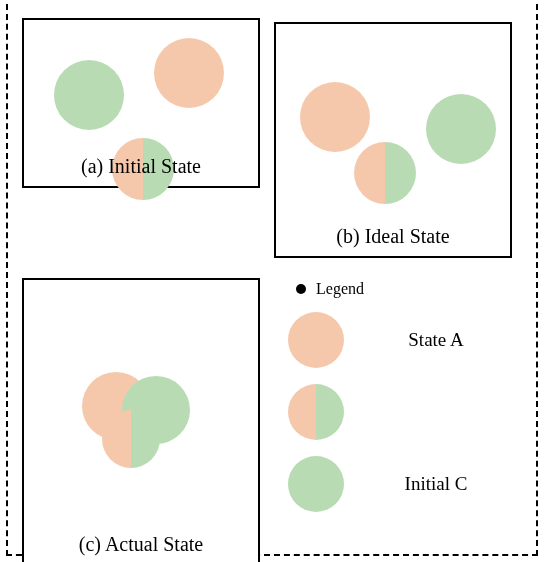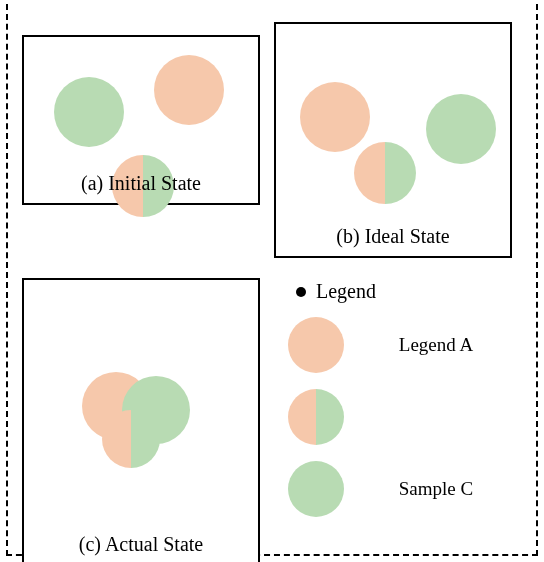--- a/index.html
+++ b/index.html
@@ -20,21 +20,21 @@
     width: 532px;
     height: 552px;
     border: 2px dashed #000;
     border-top: none;
   }
   .panel {
     position: absolute;
     border: 2px solid #000;
     background: #fff;
   }
-  .panel-a { left: 22px;  top: 35px;  width: 238px; height: 170px; }
+  .panel-a { left: 22px;  top: 18px;  width: 238px; height: 170px; }
   .panel-b { left: 274px; top: 22px;  width: 238px; height: 236px; padding-left: 44px; }
   .panel-c { left: 22px;  top: 278px; width: 238px; height: 288px; }
 
   .caption {
     position: absolute;
     bottom: 8px;
     left: 0; right: 0;
     text-align: center;
     font-size: 20px;
   }
@@ -48,21 +48,21 @@
   .split  {
     background: linear-gradient(to right, #f6c8ab 0 50%, #b8dbb3 50% 100%);
   }
 
   
   .legend { position: absolute; left: 288px; top: 280px; width: 244px; }
   .legend-heading {
     display: flex;
     align-items: center;
     gap: 10px;
-    font-size: 20px;
+    font-size: 16px;
     margin-bottom: 14px;
     margin-left: 8px;
   }
   .dot {
     width: 10px; height: 10px; border-radius: 50%; background: #000;
     display: inline-block;
   }
   .legend-row {
     display: flex;
     align-items: center;
@@ -110,27 +110,27 @@
 
 <div class="legend">
   <div class="legend-heading">
     <span class="dot"></span>
     <span>Legend</span>
   </div>
 
   <div class="legend-row">
     <div class="legend-icon orange"></div>
     <div class="legend-text">
-      <span>Legend A</span>
+      <span>State A</span>
     </div>
   </div>
 
   <div class="legend-row">
     <div class="legend-icon split"></div>
   </div>
 
   <div class="legend-row">
     <div class="legend-icon green"></div>
     <div class="legend-text">
-      <span>Sample C</span>
+      <span>Initial C</span>
     </div>
   </div>
 </div>
 
 </body></html>

